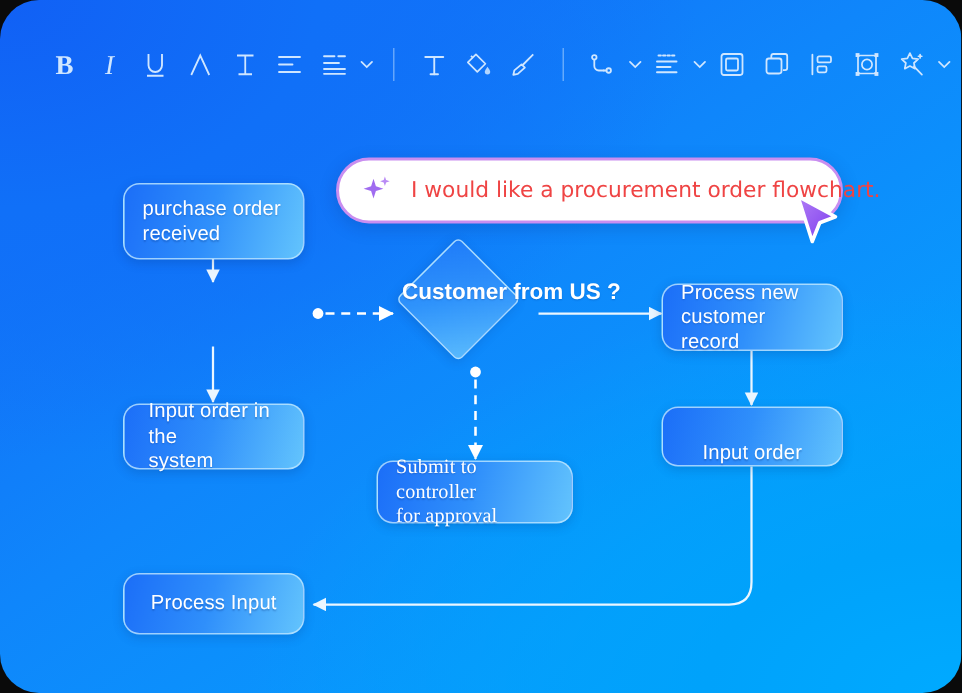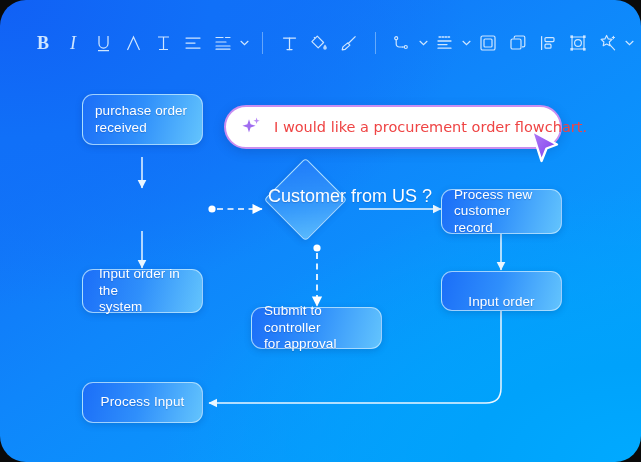--- a/index.html
+++ b/index.html
@@ -93,25 +93,26 @@
     position: absolute;
     border: 1px solid rgba(190,230,255,0.85);
     background: linear-gradient(125deg, #1f7cf9 0%, #2f93fb 50%, #59bafd 100%);
     transform: rotate(45deg);
     border-radius: 4px;
     box-shadow: 0 2px 7px rgba(0,40,110,0.18);
   }
   .diamond-label {
     position: absolute;
     color: #ffffff;
-    font-size: 18px;
+    font-size: 15px;
     line-height: 1.2;
     text-align: center;
     white-space: nowrap;
     text-shadow: 0 1px 1px rgba(0,40,110,0.25);
+    font-weight: bold;
   }
 
   
   #prompt-bar {
     position: absolute;
     left: 224px;
     top: 105px;
     width: 338px;
     height: 44px;
     border-radius: 22px;
@@ -346,42 +347,42 @@
       <path d="M359 209 H441" stroke="#eaf6ff" stroke-width="1.5" fill="none" marker-end="url(#arw)"></path>
 
       <circle cx="317" cy="248" r="3.6" fill="#ffffff"></circle>
       <path d="M317 253 V306" stroke="#ffffff" stroke-width="1.7" fill="none" stroke-dasharray="6 4.5" marker-end="url(#arwd)"></path>
 
       <path d="M501 234 V270" stroke="#eaf6ff" stroke-width="1.5" fill="none" marker-end="url(#arw)"></path>
 
       <path d="M501 311 V388 Q501 403 486 403 H209" stroke="#eaf6ff" stroke-width="1.5" fill="none" marker-end="url(#arw)"></path>
     </svg>
 
-    <div class="node" style="left:82px; top:94px; width:121px; height:51px;">
+    <div class="node" style="left:82px; top:122px; width:121px; height:51px;">
       <span style="white-space:pre-line;">purchase order
 received</span>
     </div>
 
 
     <div class="diamond" style="left:276px; top:170px; width:57px; height:57px;"></div>
     <div class="diamond-label" style="left:268px; top:186px; width:100px;">Customer
 from US ?</div>
 
     <div class="node" style="left:441px; top:189px; width:121px; height:45px;">
       <span style="white-space:pre-line;">Process new
 customer record</span>
     </div>
 
     <div class="node" style="left:82px; top:269px; width:121px; height:44px;padding-left:16px;">
       <span style="white-space:pre-line;">Input order in the
 system</span>
     </div>
 
     <div class="node" style="left:251px; top:307px; width:131px; height:42px;">
-      <span style="white-space:pre-line;">Submit to controller
+      <span style="white-space:pre-line;font-family:Liberation Serif, serif;">Submit to controller
 for approval</span>
     </div>
 
     <div class="node" style="left:441px; top:271px; width:121px; height:40px; justify-content:center;align-items:flex-end;">
       <span>Input order</span>
     </div>
 
     <div class="node" style="left:82px; top:382px; width:121px; height:41px; justify-content:center;">
       <span>Process Input</span>
     </div>

